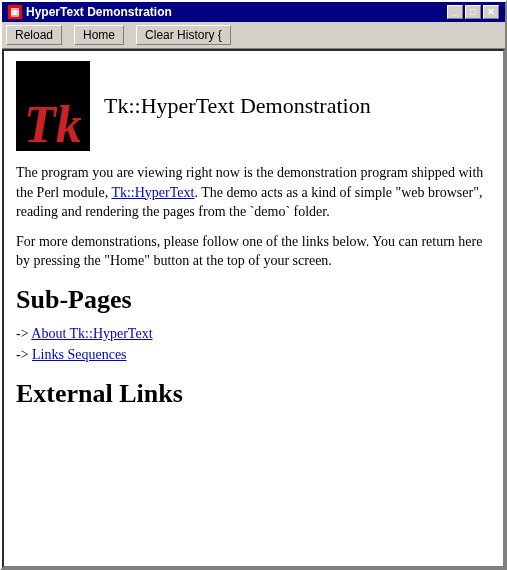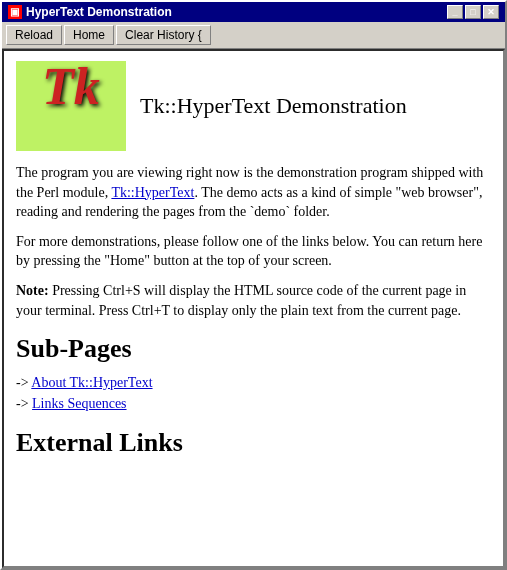--- a/index.html
+++ b/index.html
@@ -59,21 +59,21 @@
       border: 1px solid;
       border-color: #ffffff #808080 #808080 #ffffff;
       font-size: 9px;
       text-align: center;
       line-height: 12px;
       cursor: pointer;
       font-family: Arial, sans-serif;
     }
     .toolbar {
       display: flex;
-      gap: 2px;
+      gap: 12px;
       padding: 3px 4px;
       background: #d4d0c8;
       border-bottom: 1px solid #808080;
       flex-shrink: 0;
     }
     .toolbar-btn {
       padding: 2px 8px;
       font-family: Arial, sans-serif;
       font-size: 12px;
       background: #d4d0c8;
@@ -94,25 +94,25 @@
       padding: 10px 12px;
       border: 2px inset #808080;
     }
     
     .header-section {
       display: flex;
       align-items: center;
       margin-bottom: 12px;
     }
     .logo-box {
-      width: 110px;
+      width: 74px;
       height: 90px;
-      background: #bef264;
-      display: flex;
-      align-items: flex-start;
+      background: #000000;
+      display: flex;
+      align-items: flex-end;
       justify-content: center;
       margin-right: 14px;
       flex-shrink: 0;
     }
     .logo-tk {
       font-family: Times New Roman, serif;
       font-size: 52px;
       font-weight: bold;
       font-style: italic;
       color: #cc2222;
@@ -185,23 +185,20 @@
         </div>
         <h1 class="main-title">Tk::HyperText Demonstration</h1>
       </div>
 
       <p class="paragraph">
         <span>The program you are viewing right now is the demonstration program shipped with the Perl module, </span><a class="link">Tk::HyperText</a><span>. The demo acts as a kind of simple "web browser", reading and rendering the pages from the `demo` folder.</span>
       </p>
 
       <p class="paragraph">For more demonstrations, please follow one of the links below.  You can return here by pressing the "Home" button at the top of your screen.</p>
 
-      <p class="paragraph">
-        <span class="note-bold">Note:</span><span> Pressing Ctrl+S will display the HTML source code of the current page in your terminal. Press Ctrl+T to display only the plain text from the current page.</span>
-      </p>
 
       <h2 class="section-heading">Sub-Pages</h2>
 
       <div class="nav-item">
         <span class="nav-arrow">-&gt; </span><a class="link">About Tk::HyperText</a>
       </div>
       <div class="nav-item">
         <span class="nav-arrow">-&gt; </span><a class="link">Links Sequences</a>
       </div>
 

